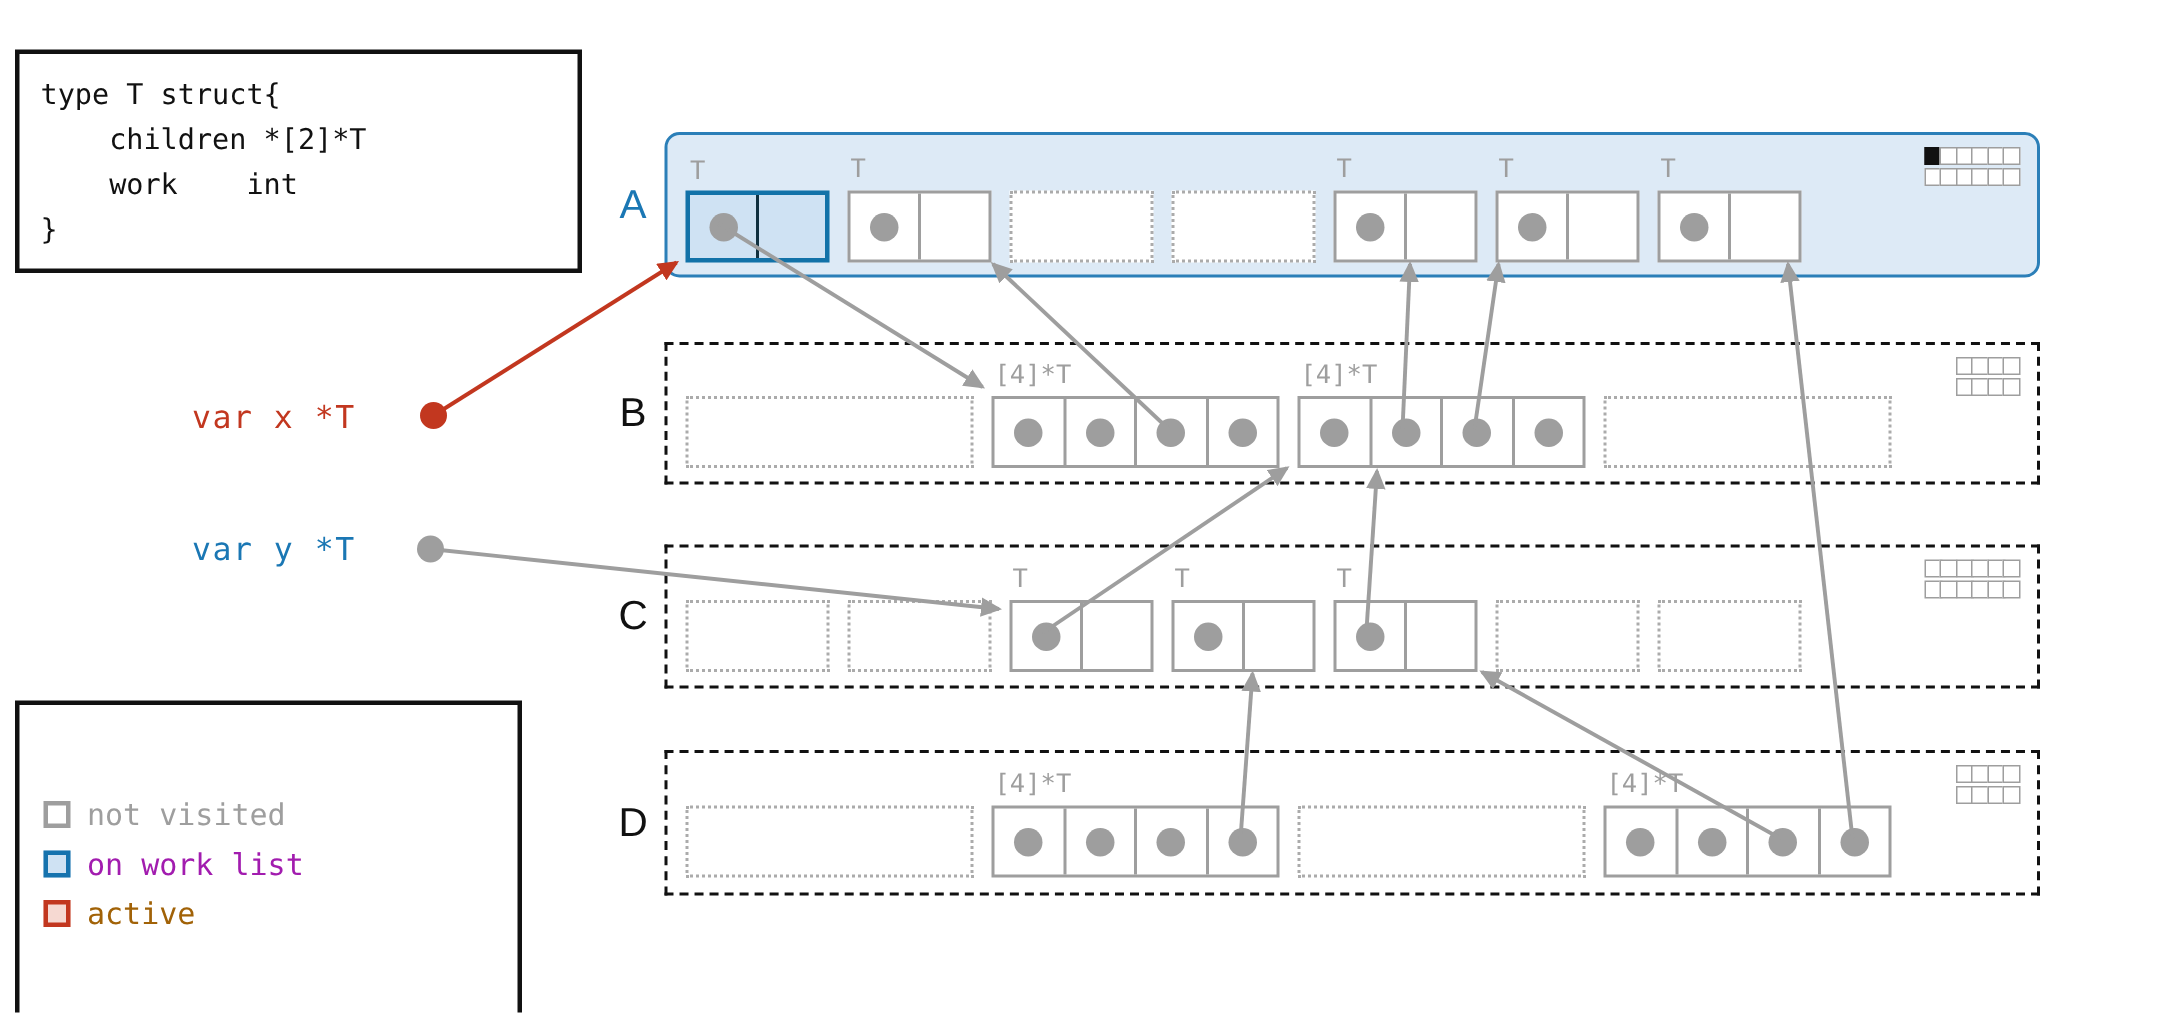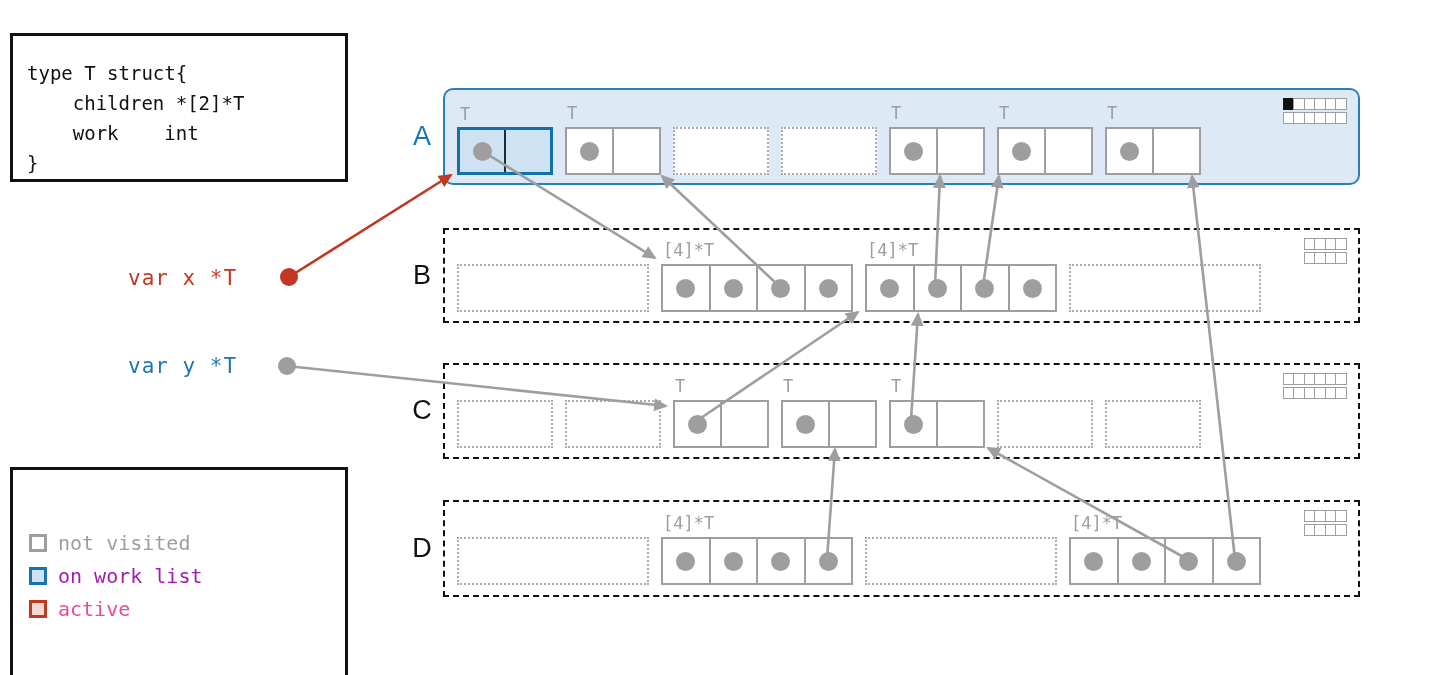--- a/index.html
+++ b/index.html
@@ -1,42 +1,42 @@
 <!DOCTYPE html>
 <html><head>
 <meta charset="utf-8">
 <style>
   html,body{margin:0;padding:0;background:#fff;}
   body{position:relative;width:1440px;height:675px;overflow:hidden;
        font-family:"Liberation Sans",sans-serif;}
 
   
-  .code-box{position:absolute;left:10px;top:33px;width:338px;height:149px;
-    border:3px solid #111;box-sizing:border-box;padding:22px 14px;background:#fff;}
+  .code-box{position:absolute;left:10px;top:33px;width:378px;height:149px;
+    border:3px solid #111;box-sizing:border-box;padding:12px 14px;background:#fff;}
   .code-line{font-family:"DejaVu Sans Mono","Liberation Mono",monospace;
     font-size:19px;line-height:30px;white-space:pre;color:#111;}
 
   .var-label{position:absolute;font-family:"DejaVu Sans Mono","Liberation Mono",monospace;
     font-size:21px;letter-spacing:1px;white-space:pre;}
   #var-x{left:128px;top:266px;color:#c2371f;}
   #var-y{left:128px;top:354px;color:#1a77b4;}
 
   .legend-box{position:absolute;left:10px;top:467px;width:338px;height:218px;
     border:3px solid #111;box-sizing:border-box;background:#fff;
     display:flex;flex-direction:column;justify-content:center;gap:9px;padding:10px 16px;}
   .legend-item{display:flex;align-items:center;gap:11px;}
   .legend-swatch{width:12px;height:12px;box-sizing:content-box;flex:0 0 auto;}
   .sw-not-visited{border:3px solid #9e9e9e;background:#fff;}
   .sw-on-work-list{border:3px solid #1673ae;background:#cfe2f3;}
   .sw-active{border:3px solid #c2371f;background:#f6d9d2;}
   .sw-visited{border:3px solid #3f3f3f;background:#9e9e9e;}
   .legend-label{font-family:"DejaVu Sans Mono","Liberation Mono",monospace;font-size:20px;}
   .lg-not-visited{color:#9e9e9e;}
   .lg-on-work-list{color:#a21caf;}
-  .lg-active{color:#ec4899;}
+  .lg-active{color:#a16207;}
   .lg-visited{color:#111;}
 
   
   .heap-row{position:absolute;left:443px;width:917px;box-sizing:border-box;}
   .heap-row.dashed{border:2px dashed #111;background:#fff;}
   .heap-row.highlight{border:2px solid #2b7fb8;background:#ddeaf6;border-radius:10px;}
   .row-letter{position:absolute;left:408px;width:28px;text-align:center;
     font-size:27px;color:#111;}
   .row-letter.blue{color:#1a77b4;}
 

